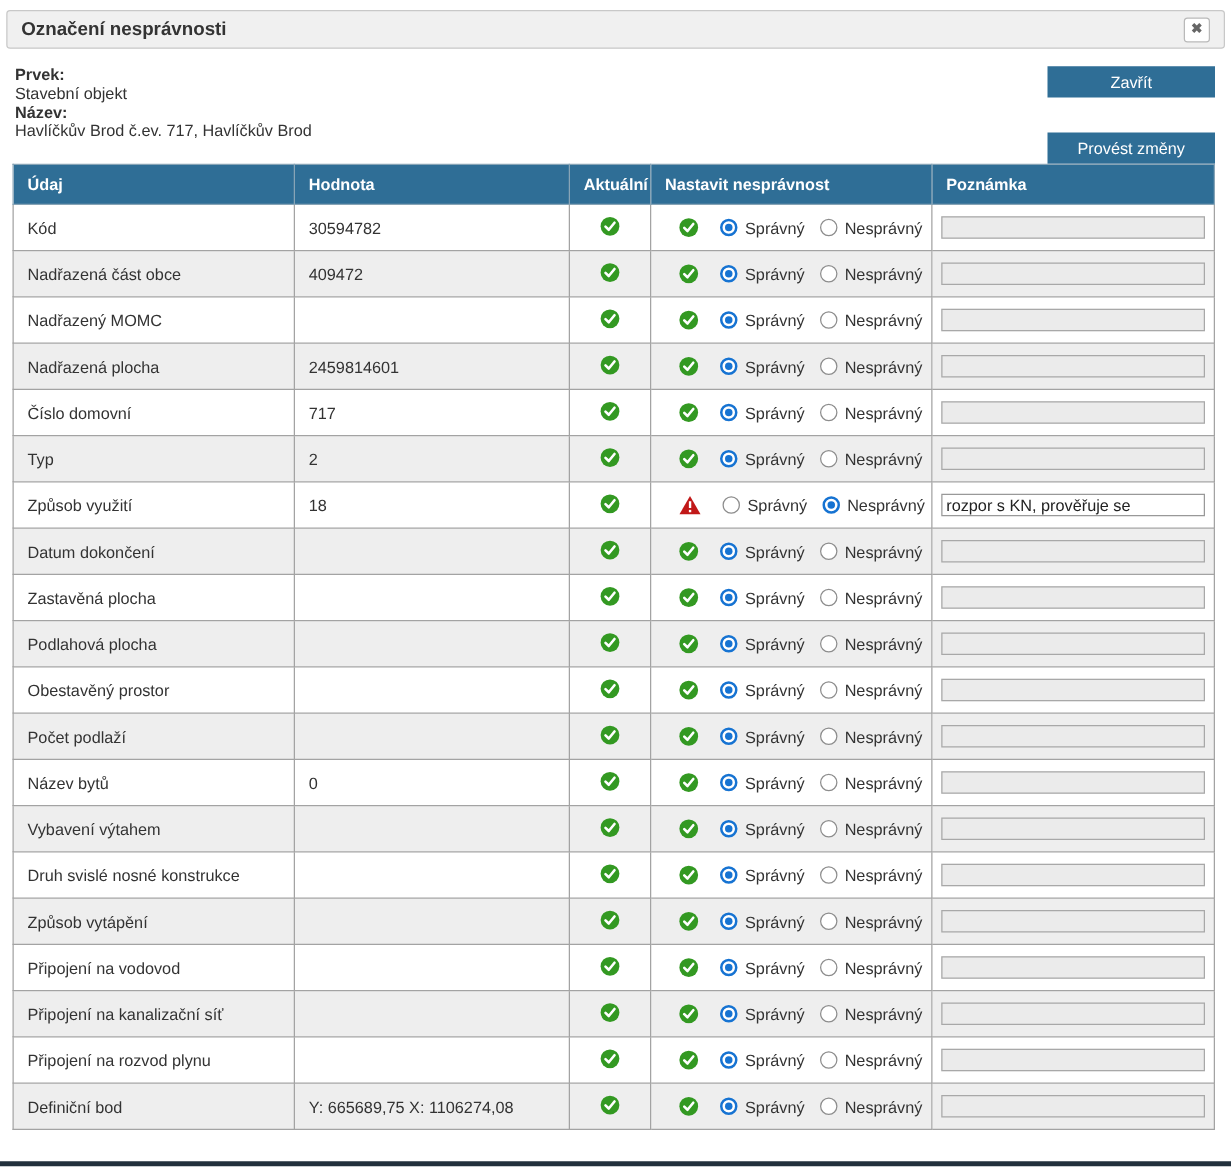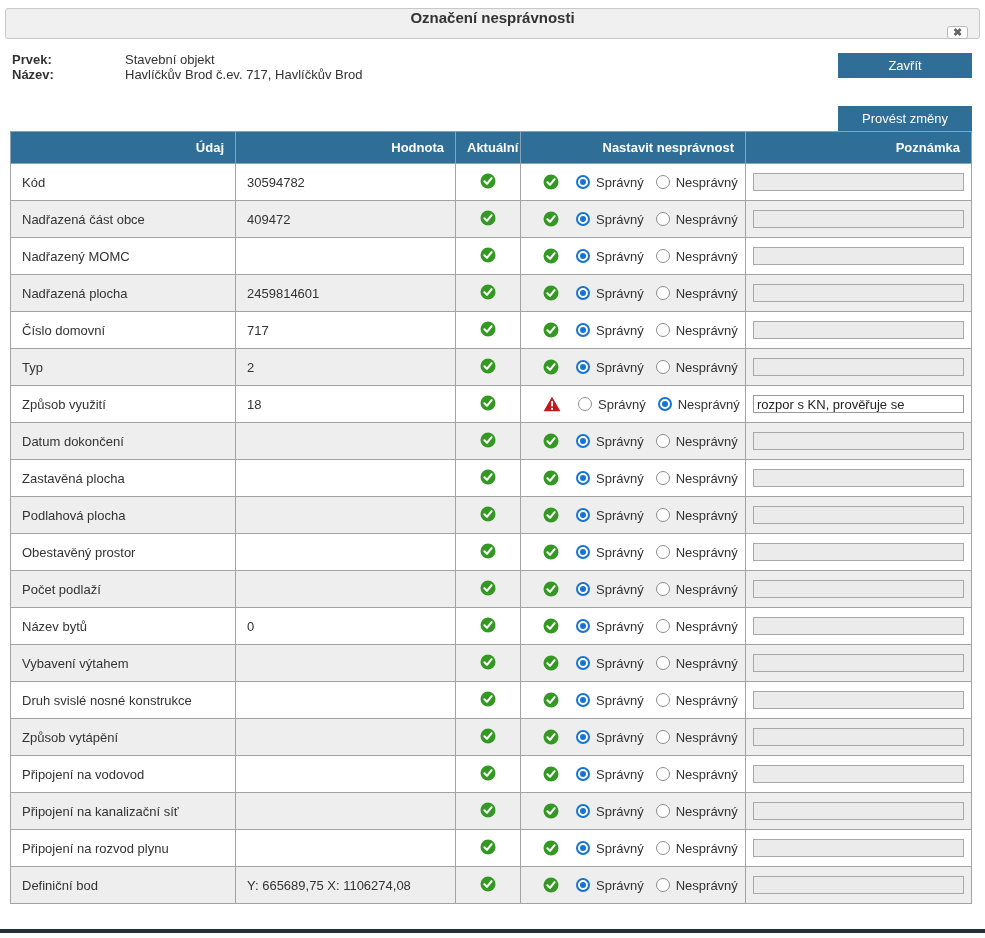--- a/index.html
+++ b/index.html
@@ -16,54 +16,54 @@
   html,body{margin:0;padding:0;}
   body{
     width:985px;height:938px;position:relative;background:#ffffff;
     font-family:"Liberation Sans", sans-serif;color:var(--text);overflow:hidden;
   }
 
   
   .titlebar{
     position:absolute;left:5px;top:8px;width:975px;height:31px;
     background:#f0f0f0;border:1px solid #c8c8c8;border-radius:3px;
-    display:flex;align-items:center;padding:0 11px;flex-direction:column;
+    display:flex;align-items:center;padding:0 11px;
   }
   .titlebar-title{font-size:15px;font-weight:bold;color:#333;}
   .close-btn{
     margin-left:auto;width:21px;height:20px;background:#fff;
     border:1px solid #b9b9b9;border-radius:3px;color:#666;
     display:flex;align-items:center;justify-content:center;
     font-size:11px;font-weight:bold;line-height:1;cursor:pointer;
   }
 
   
   .info{position:absolute;left:12px;top:52px;font-size:13px;}
-  .info-row{display:flex;line-height:15px;}
+  .info-row{display:flex;line-height:15px;flex-direction:column;}
   .info-label{width:113px;font-weight:bold;}
   .info-value{white-space:nowrap;}
 
   
   .btn-stack{position:absolute;left:838px;top:53px;display:flex;flex-direction:column;gap:28px;}
   .btn{
     width:134px;height:25px;background:var(--accent);color:#fff;border:none;
     font-family:inherit;font-size:13px;cursor:pointer;display:flex;
     align-items:center;justify-content:center;
   }
 
   
   table{
     position:absolute;left:10px;top:131px;width:961px;
     border-collapse:collapse;table-layout:fixed;
   }
   col.c1{width:225px;} col.c2{width:220px;} col.c3{width:65px;}
   col.c4{width:225px;} col.c5{width:226px;}
   th{
     background:var(--accent);color:#fff;font-size:13px;font-weight:bold;
-    text-align:right;height:32px;padding:0 11px;border:1px solid #87a4b6;
+    text-align:left;height:32px;padding:0 11px;border:1px solid #87a4b6;
   }
   td{
     border:1px solid var(--grid);height:37px;font-size:13px;color:var(--text);
     padding:0 11px;overflow:hidden;white-space:nowrap;
   }
   tr.alt td{background:var(--row-alt);}
   td.c-aktualni{text-align:center;padding:0;}
   td.c-nastavit{padding:0 12px 0 22px;}
   .nastavit-inner{display:flex;align-items:center;}
   .icon-wrap{display:inline-flex;width:18px;justify-content:center;align-items:center;}

